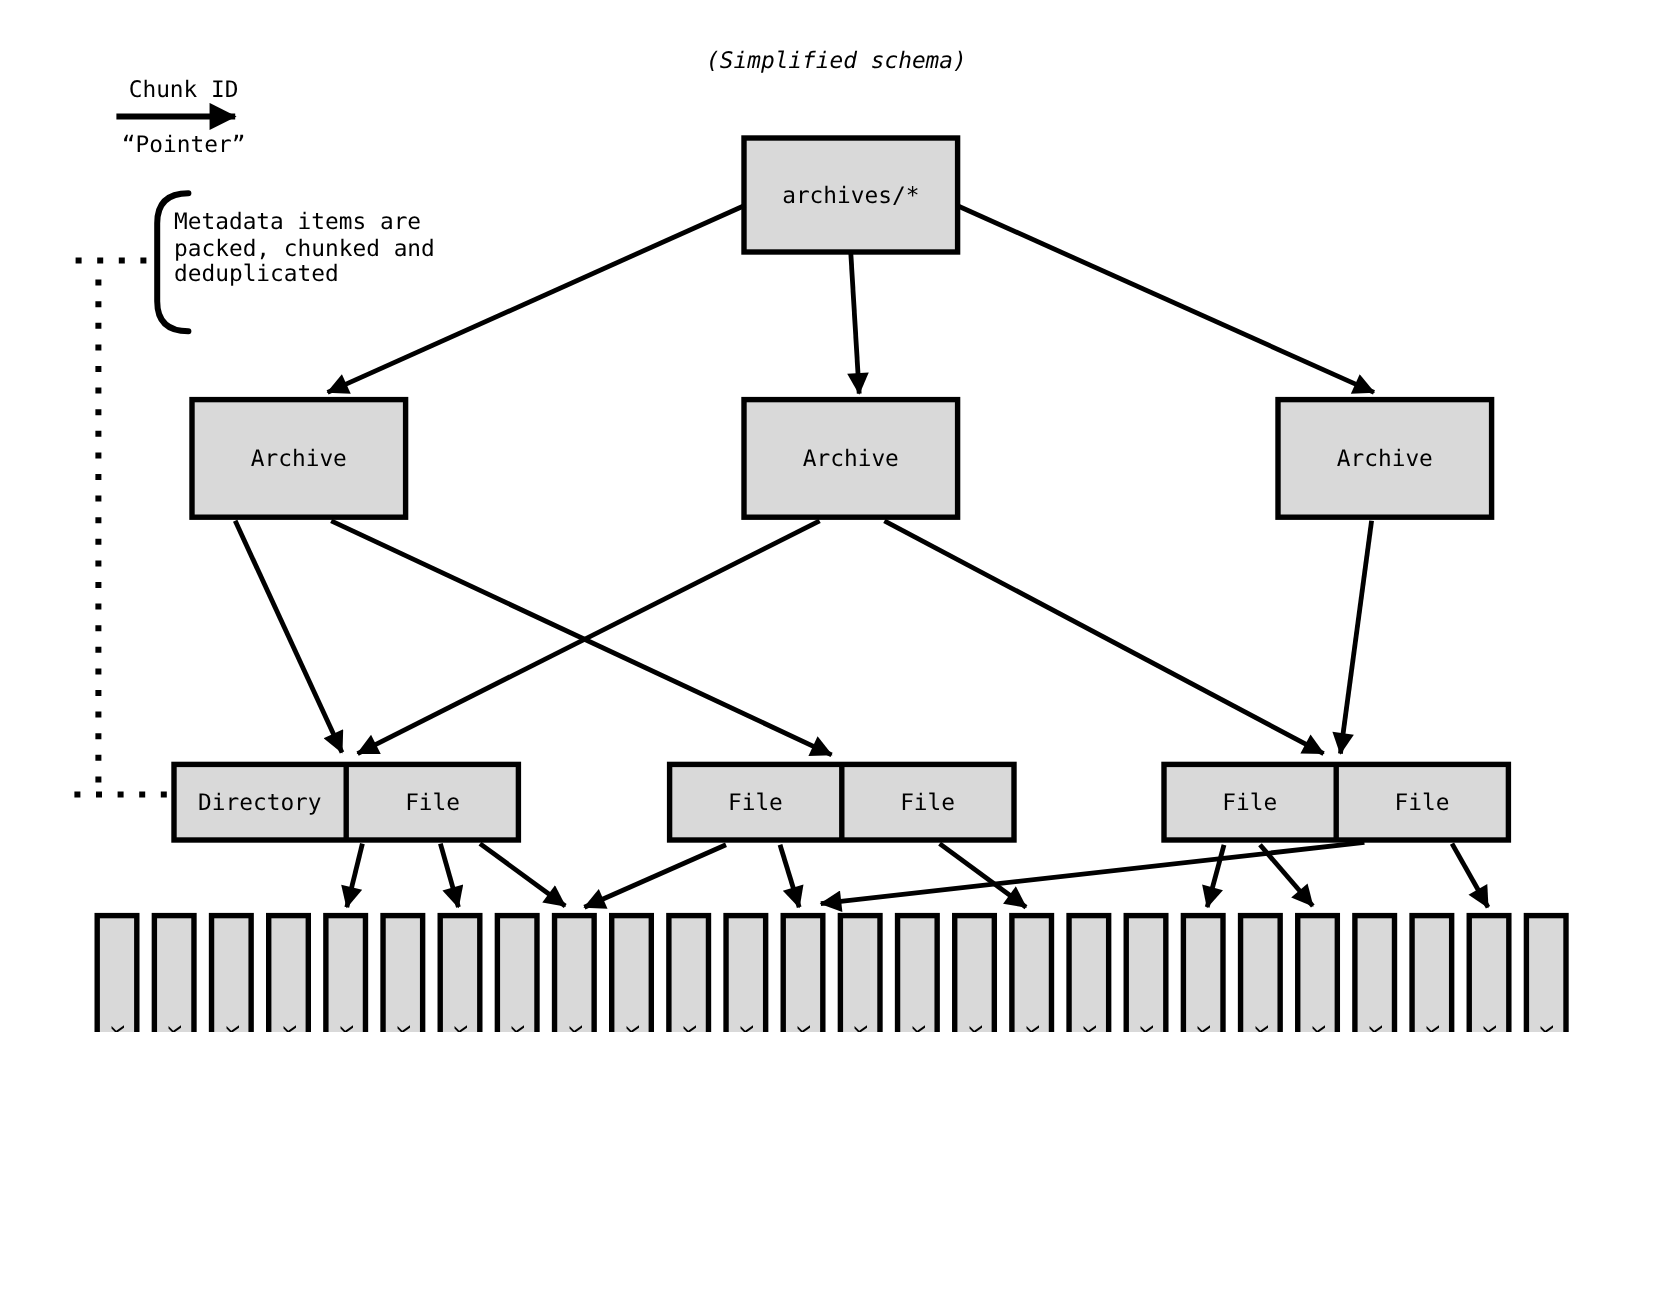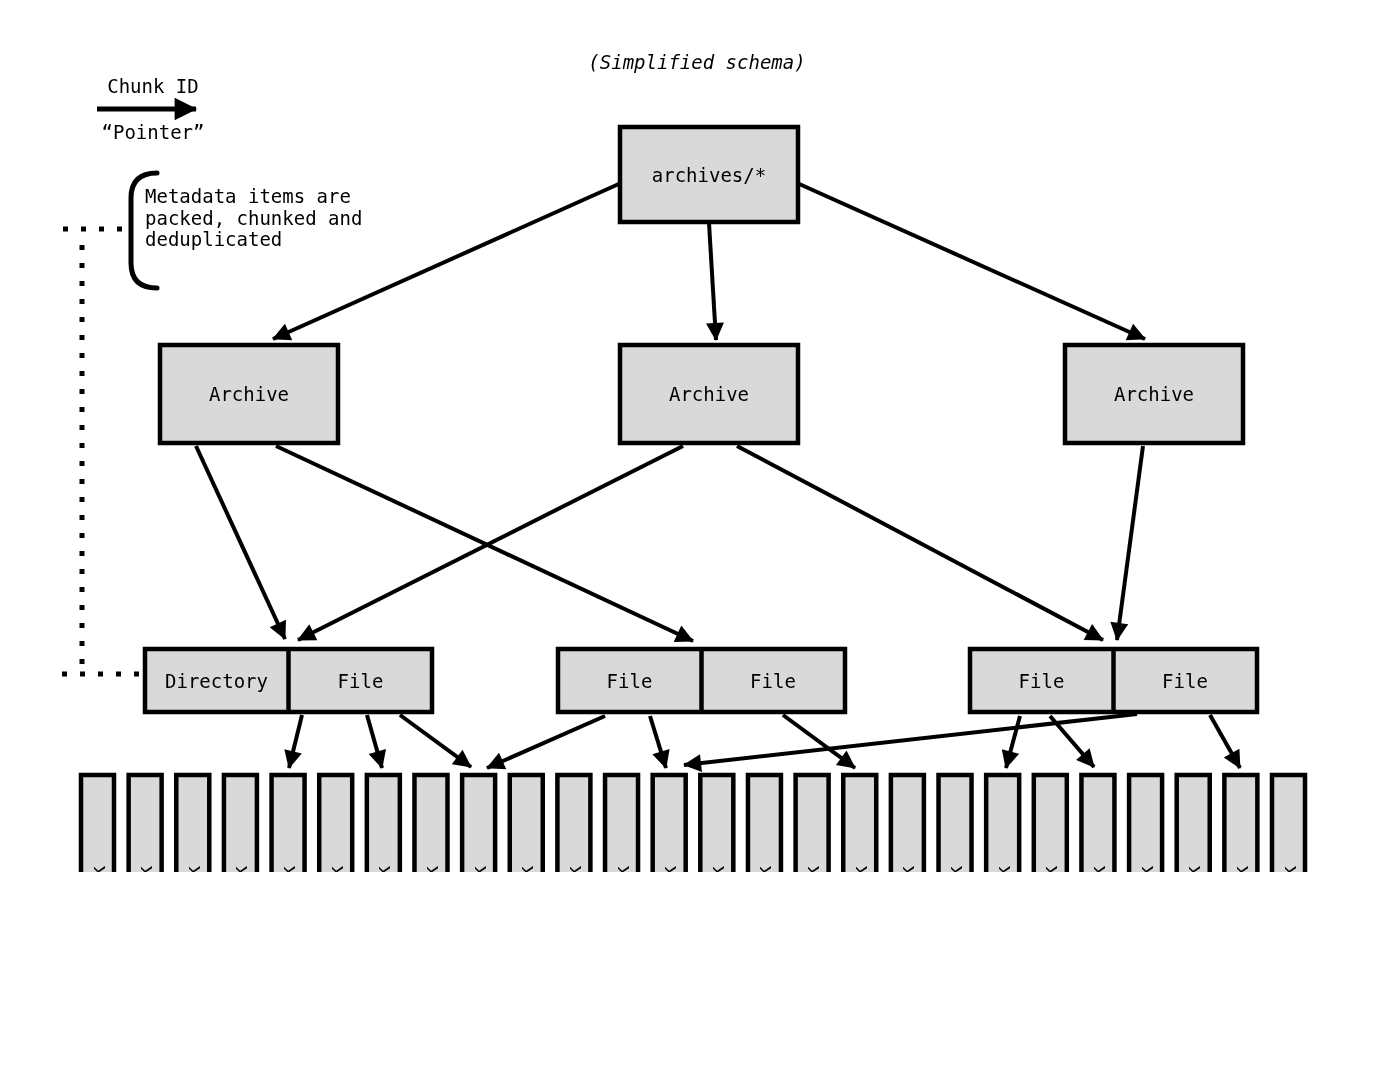--- a/index.html
+++ b/index.html
@@ -1,16 +1,16 @@
 <!DOCTYPE html>
 <html><head>
 <meta charset="utf-8">
 <style>
   html,body { margin:0; padding:0; background:#ffffff; }
-  .stage { position:relative; width:1397px; height:860px; background:var(--bg,#fff); overflow:hidden;margin-top:12px; }
+  .stage { position:relative; width:1397px; height:860px; background:var(--bg,#fff); overflow:hidden; }
   svg { display:block; }
   .box { fill: var(--box-fill,#d9d9d9); stroke: var(--ink,#000); stroke-width: 4.5; }
   .divider { stroke: var(--ink,#000); stroke-width: 4.5; }
   .edge { stroke: var(--ink,#000); stroke-width: 4; fill: none; }
   .legend-edge { stroke: var(--ink,#000); stroke-width: 5; fill:none; }
   .dotted { stroke: var(--ink,#000); stroke-width: 5; stroke-dasharray: 5 13; fill:none; }
   .ellipsis { stroke: var(--ink,#000); stroke-width: 9; stroke-dasharray: 8 15; fill:none; }
   .bracket { stroke: var(--ink,#000); stroke-width: 5; fill:none; stroke-linecap: round; }
   .label { font-family: "DejaVu Sans Mono", monospace; font-size: 19px; fill: var(--ink,#000); text-anchor: middle; }
   .mid { dominant-baseline: central; }

